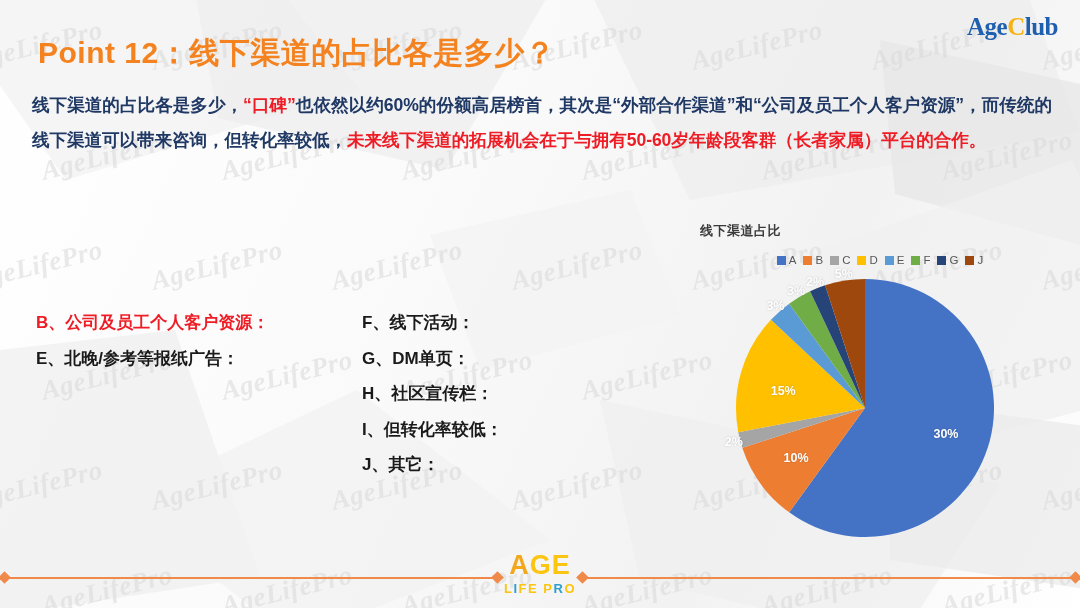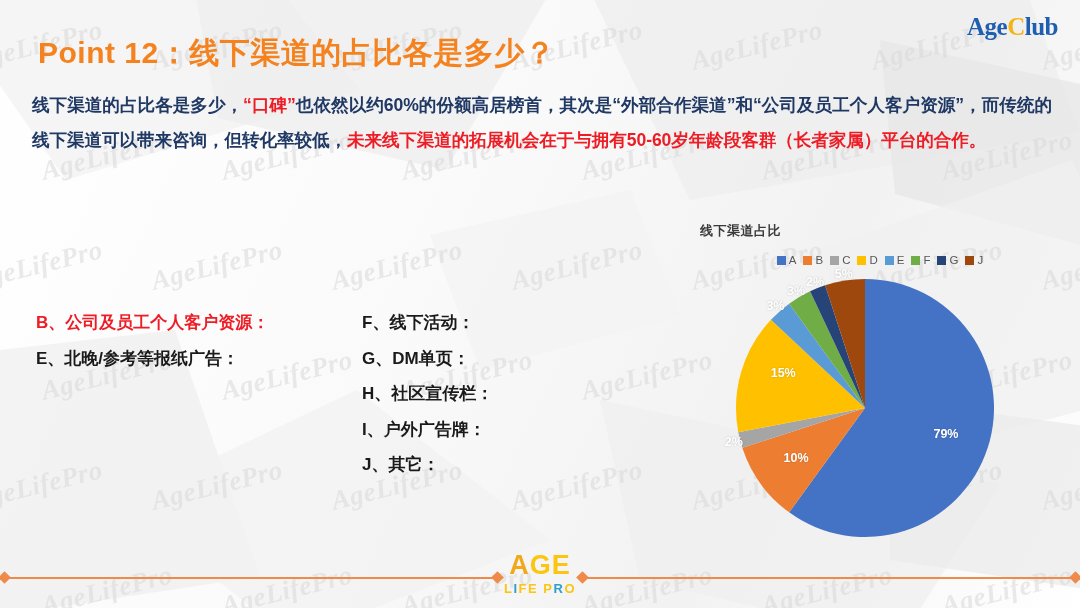--- a/index.html
+++ b/index.html
@@ -319,21 +319,21 @@
 
   <div class="list list-left" id="list-left">
       <div class="li red">B、公司及员工个人客户资源：</div>
       <div class="li">E、北晚/参考等报纸广告：</div>
     </div>
 
   <div class="list list-right" id="list-right">
       <div class="li">F、线下活动：</div>
       <div class="li">G、DM单页：</div>
       <div class="li">H、社区宣传栏：</div>
-      <div class="li">I、户外广告牌：</div>
+      <div class="li">I、但转化率较低：</div>
       <div class="li">J、其它：</div>
     </div>
 
   <div class="chart">
     <div class="chart-title">线下渠道占比</div>
     <div class="legend" id="chart-legend">
         <div class="lg-item">
           <span class="swatch" style="background: rgb(68, 114, 196);"></span>
           <span class="lg-label">A</span>
         </div>
@@ -370,24 +370,24 @@
       <svg id="pie-svg" width="260" height="260" viewBox="0 0 260 260">
           <path d="M 130 130 L 130.00 1.00 A 129 129 0 1 1 54.18 234.36 Z" fill="#4472c4"></path>
           <path d="M 130 130 L 54.18 234.36 A 129 129 0 0 1 7.31 169.86 Z" fill="#ed7d31"></path>
           <path d="M 130 130 L 7.31 169.86 A 129 129 0 0 1 3.28 154.17 Z" fill="#a5a5a5"></path>
           <path d="M 130 130 L 3.28 154.17 A 129 129 0 0 1 35.96 41.69 Z" fill="#ffc000"></path>
           <path d="M 130 130 L 35.96 41.69 A 129 129 0 0 1 54.18 25.64 Z" fill="#5b9bd5"></path>
           <path d="M 130 130 L 54.18 25.64 A 129 129 0 0 1 75.07 13.28 Z" fill="#70ad47"></path>
           <path d="M 130 130 L 75.07 13.28 A 129 129 0 0 1 90.14 7.31 Z" fill="#264478"></path>
           <path d="M 130 130 L 90.14 7.31 A 129 129 0 0 1 130.00 1.00 Z" fill="#9e480e"></path>
         </svg>
-    <div class="pie-label" style="left: 210.973px; top: 156.31px;">79%</div>
+    <div class="pie-label" style="left: 210.973px; top: 156.31px;">30%</div>
         <div class="pie-label" style="left: 61.1203px; top: 180.044px;">10%</div>
         <div class="pie-label" style="left: -1.19459px; top: 163.685px;">2%</div>
-        <div class="pie-label" style="left: 48.2406px; top: 95px;">15%</div>
+        <div class="pie-label" style="left: 48.2406px; top: 113px;">15%</div>
         <div class="pie-label" style="left: 40.4253px; top: 28.3975px;">3%</div>
         <div class="pie-label" style="left: 61.0503px; top: 13.4125px;">3%</div>
         <div class="pie-label" style="left: 80.1375px; top: 4.06177px;">2%</div>
         <div class="pie-label" style="left: 108.811px; top: -3.78239px;">5%</div>
       </div>
   </div>
 
   <div class="footer">
     <div class="foot-rule rule-left"></div>
     <div class="foot-rule rule-right"></div>

